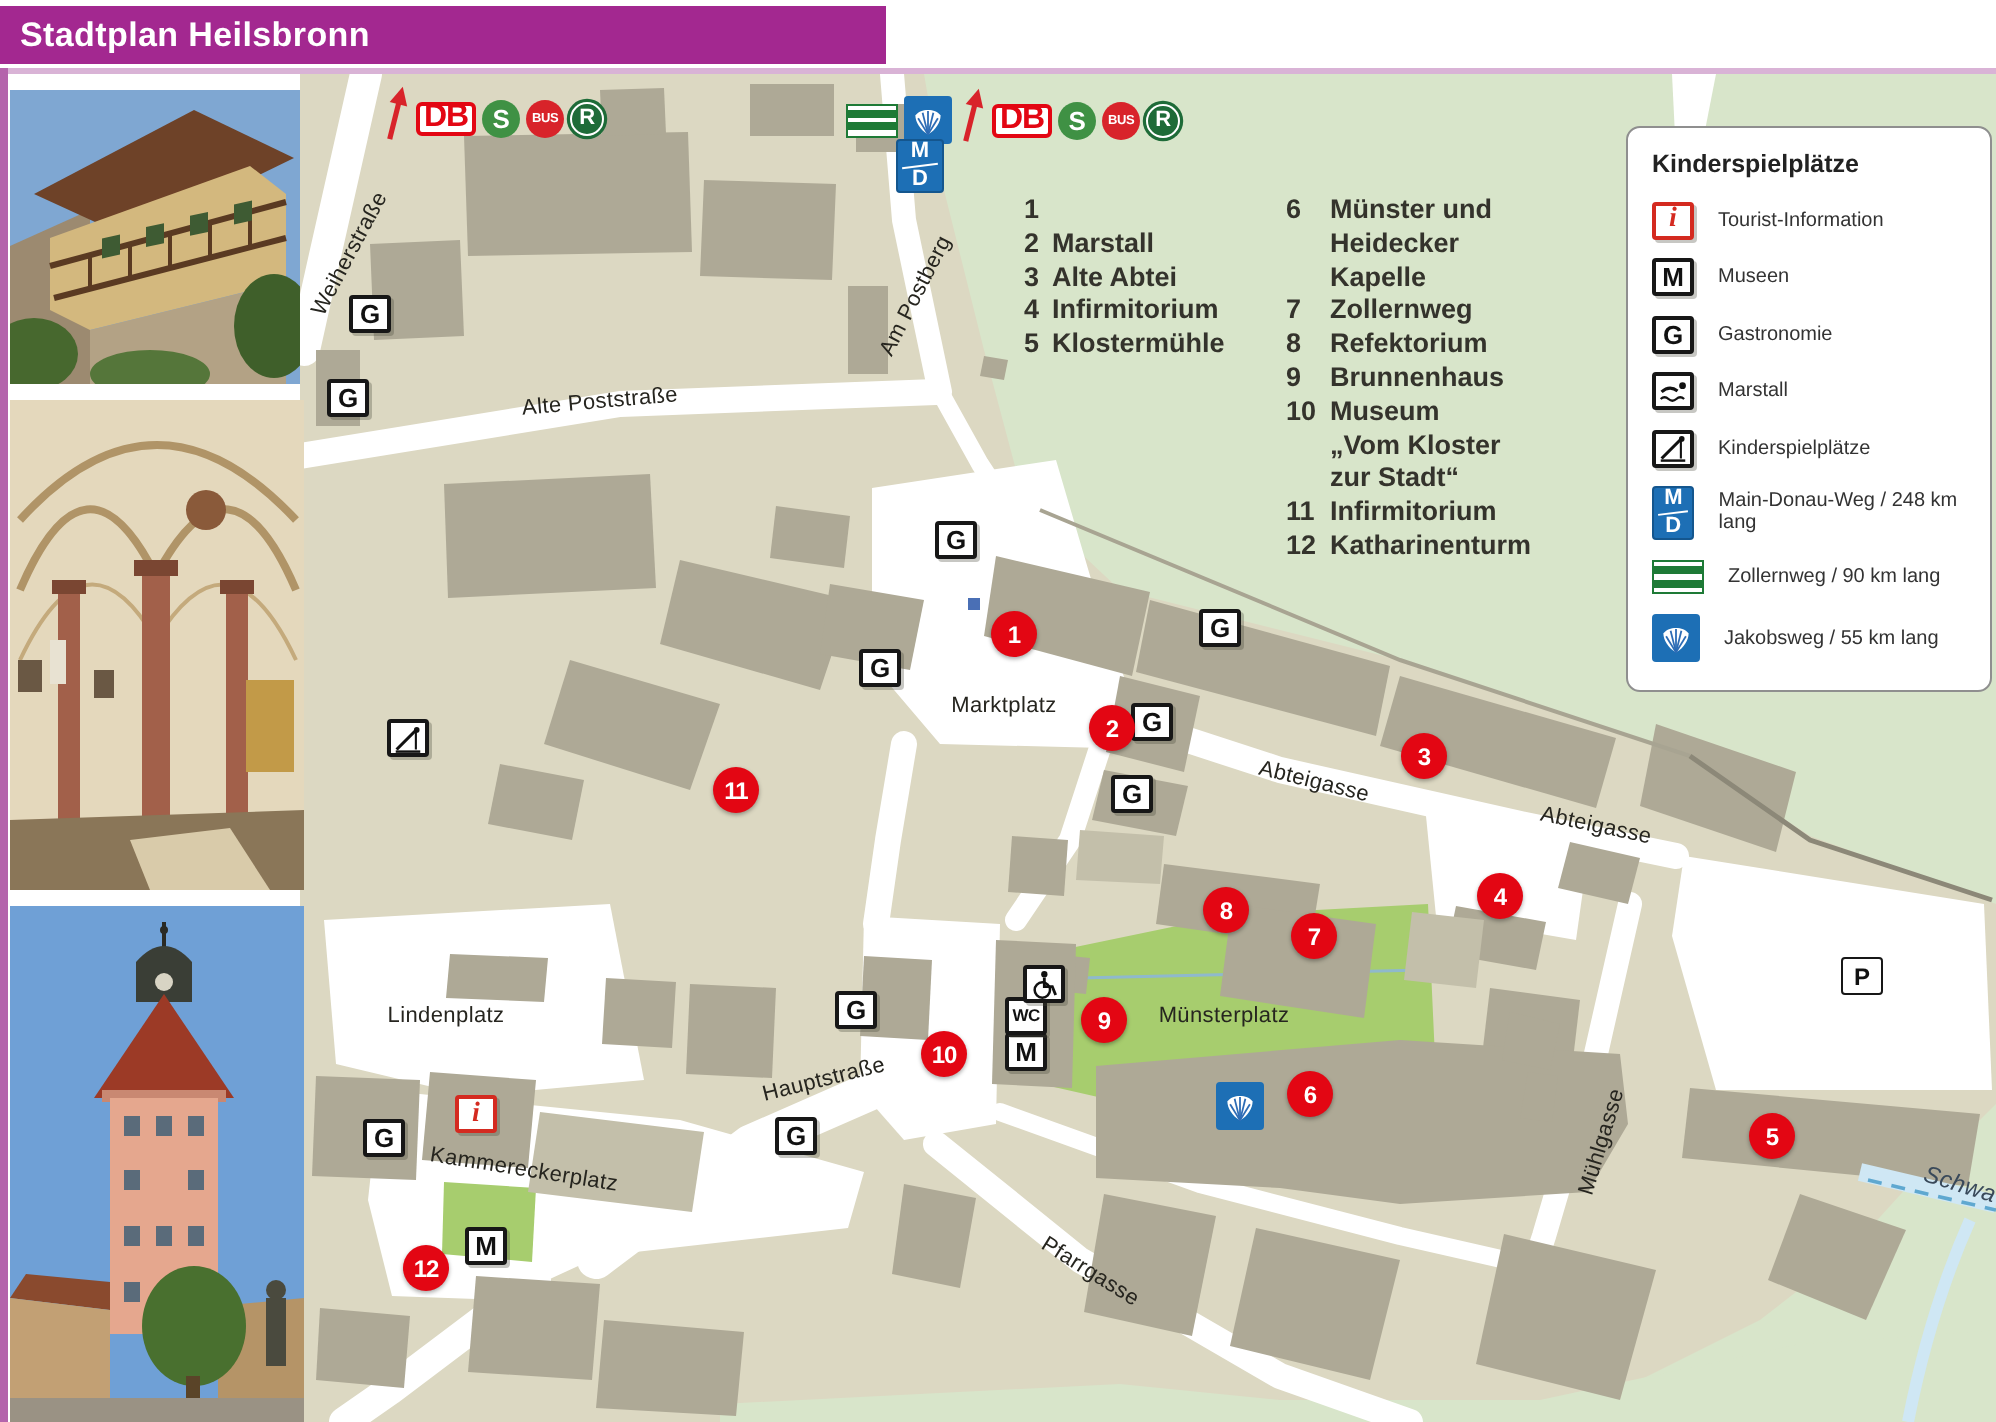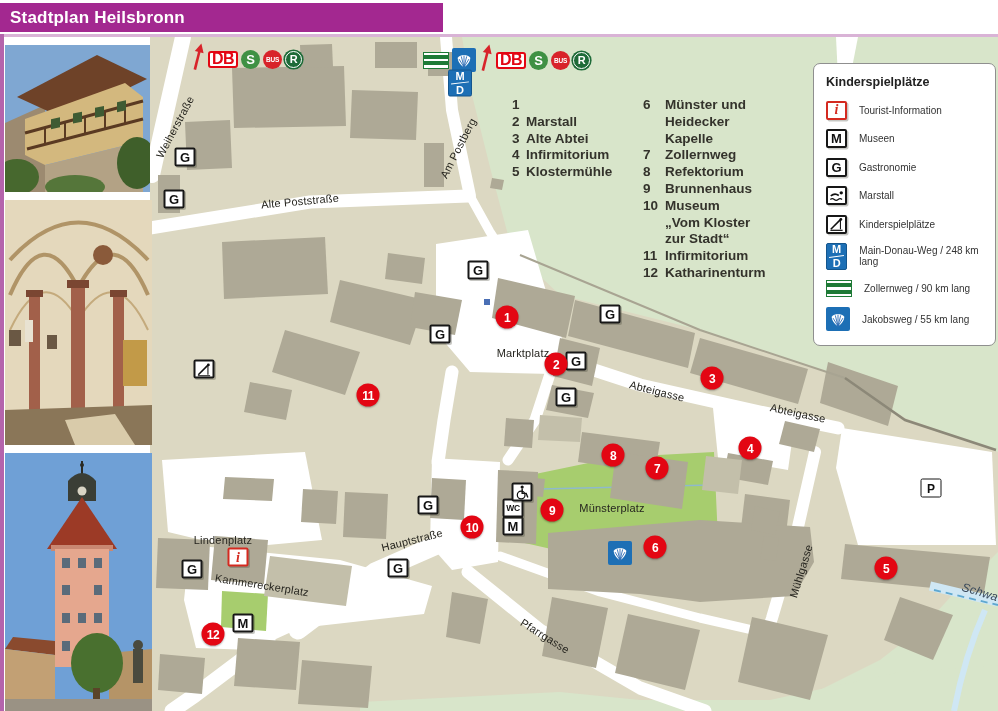--- a/index.html
+++ b/index.html
@@ -446,26 +446,26 @@
     <div class="marker pos" style="left: 655px; top: 547px;">6</div>
     <div class="marker pos" style="left: 657px; top: 468px;">7</div>
     <div class="marker pos" style="left: 613px; top: 455px;">8</div>
     <div class="marker pos" style="left: 552px; top: 510px;">9</div>
     <div class="marker pos" style="left: 472px; top: 527px;">10</div>
     <div class="marker pos" style="left: 368px; top: 395px;">11</div>
     <div class="marker pos" style="left: 213px; top: 634px;">12</div>
     <div class="slabel pos" style="left: 175px; top: 127px; transform: translate(-50%, -50%) rotate(-62deg);">Weiherstraße</div>
     <div class="slabel pos" style="left: 458px; top: 148px; transform: translate(-50%, -50%) rotate(-63deg);">Am Postberg</div>
     <div class="slabel pos" style="left: 300px; top: 201px; transform: translate(-50%, -50%) rotate(-5deg);">Alte Poststraße</div>
-    <div class="slabel pos" style="left: 523px; top: 353px; transform: translate(-50%, -50%) rotate(0deg); text-align: center;">Marktplatz</div>
+    <div class="slabel pos" style="left: 502px; top: 353px; transform: translate(-50%, -50%) rotate(0deg); text-align: center;">Marktplatz</div>
     <div class="slabel pos" style="left: 657px; top: 391px; transform: translate(-50%, -50%) rotate(14deg);">Abteigasse</div>
     <div class="slabel pos" style="left: 798px; top: 413px; transform: translate(-50%, -50%) rotate(12deg);">Abteigasse</div>
     <div class="slabel pos" style="left: 612px; top: 508px; transform: translate(-50%, -50%) rotate(0deg);">Münsterplatz</div>
     <div class="slabel pos" style="left: 412px; top: 540px; transform: translate(-50%, -50%) rotate(-14deg);">Hauptstraße</div>
-    <div class="slabel pos" style="left: 223px; top: 540px; transform: translate(-50%, -50%) rotate(0deg);">Lindenplatz</div>
+    <div class="slabel pos" style="left: 223px; top: 508px; transform: translate(-50%, -50%) rotate(0deg);">Lindenplatz</div>
     <div class="slabel pos" style="left: 262px; top: 585px; transform: translate(-50%, -50%) rotate(9deg);">Kammereckerplatz</div>
     <div class="slabel pos" style="left: 801px; top: 571px; transform: translate(-50%, -50%) rotate(-73deg);">Mühlgasse</div>
     <div class="slabel pos" style="left: 545px; top: 636px; transform: translate(-50%, -50%) rotate(32deg);">Pfarrgasse</div>
     <div class="slabel pos water" style="left: 980px; top: 592px; transform: translate(-50%, -50%) rotate(17deg);">Schwa</div>
     <div class="tgroup" style="left: 191px; top: 46px;">
       <div class="arrowb"><svg width="14" height="30" viewBox="0 0 14 30">
           <g transform="rotate(14 7 15)">
             <line x1="7" y1="28" x2="7" y2="7" stroke="#D8232A" stroke-width="2.6"></line>
             <path d="M7 1 L2.5 10 L11.5 10 Z" fill="#D8232A"></path>
           </g>

